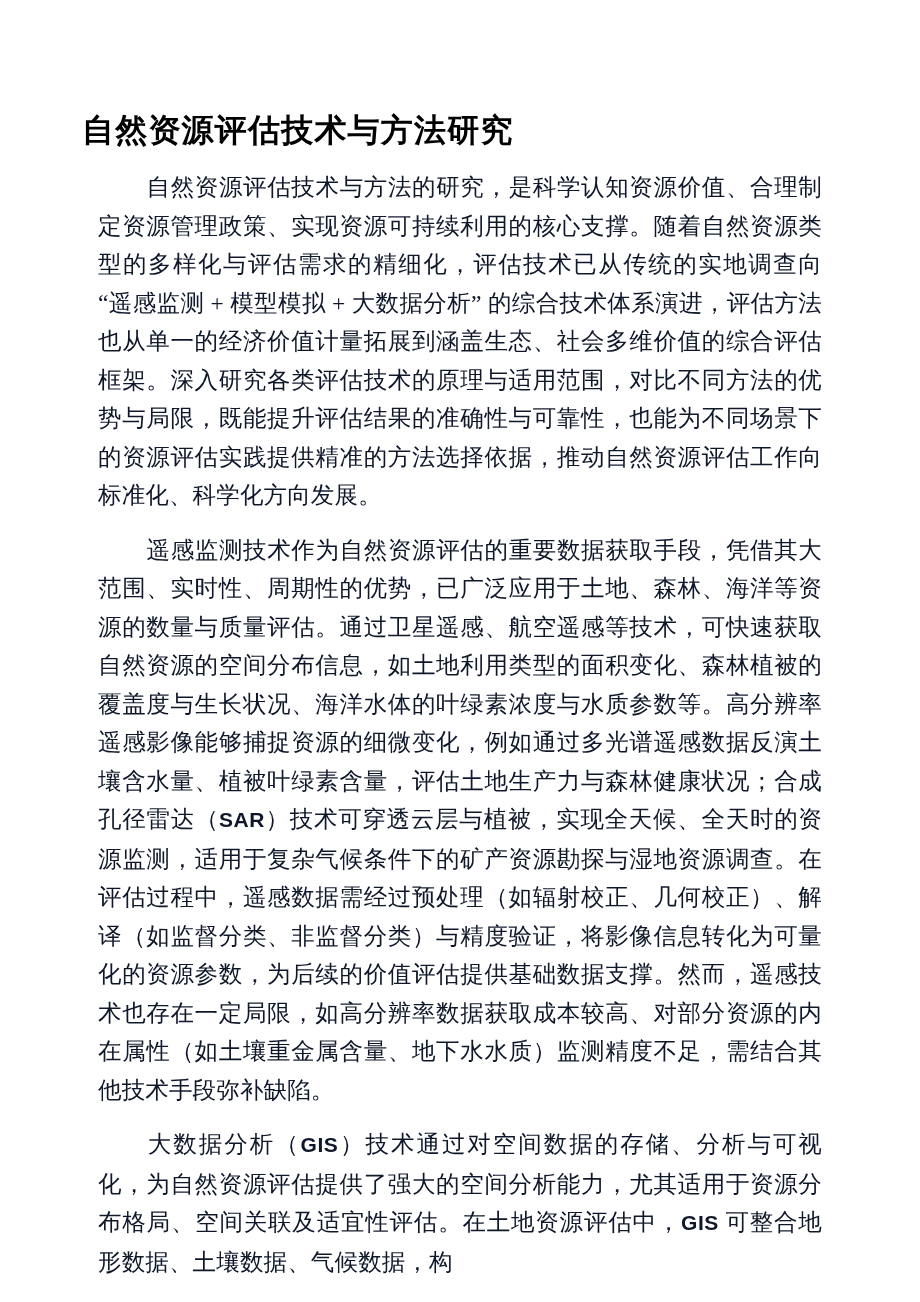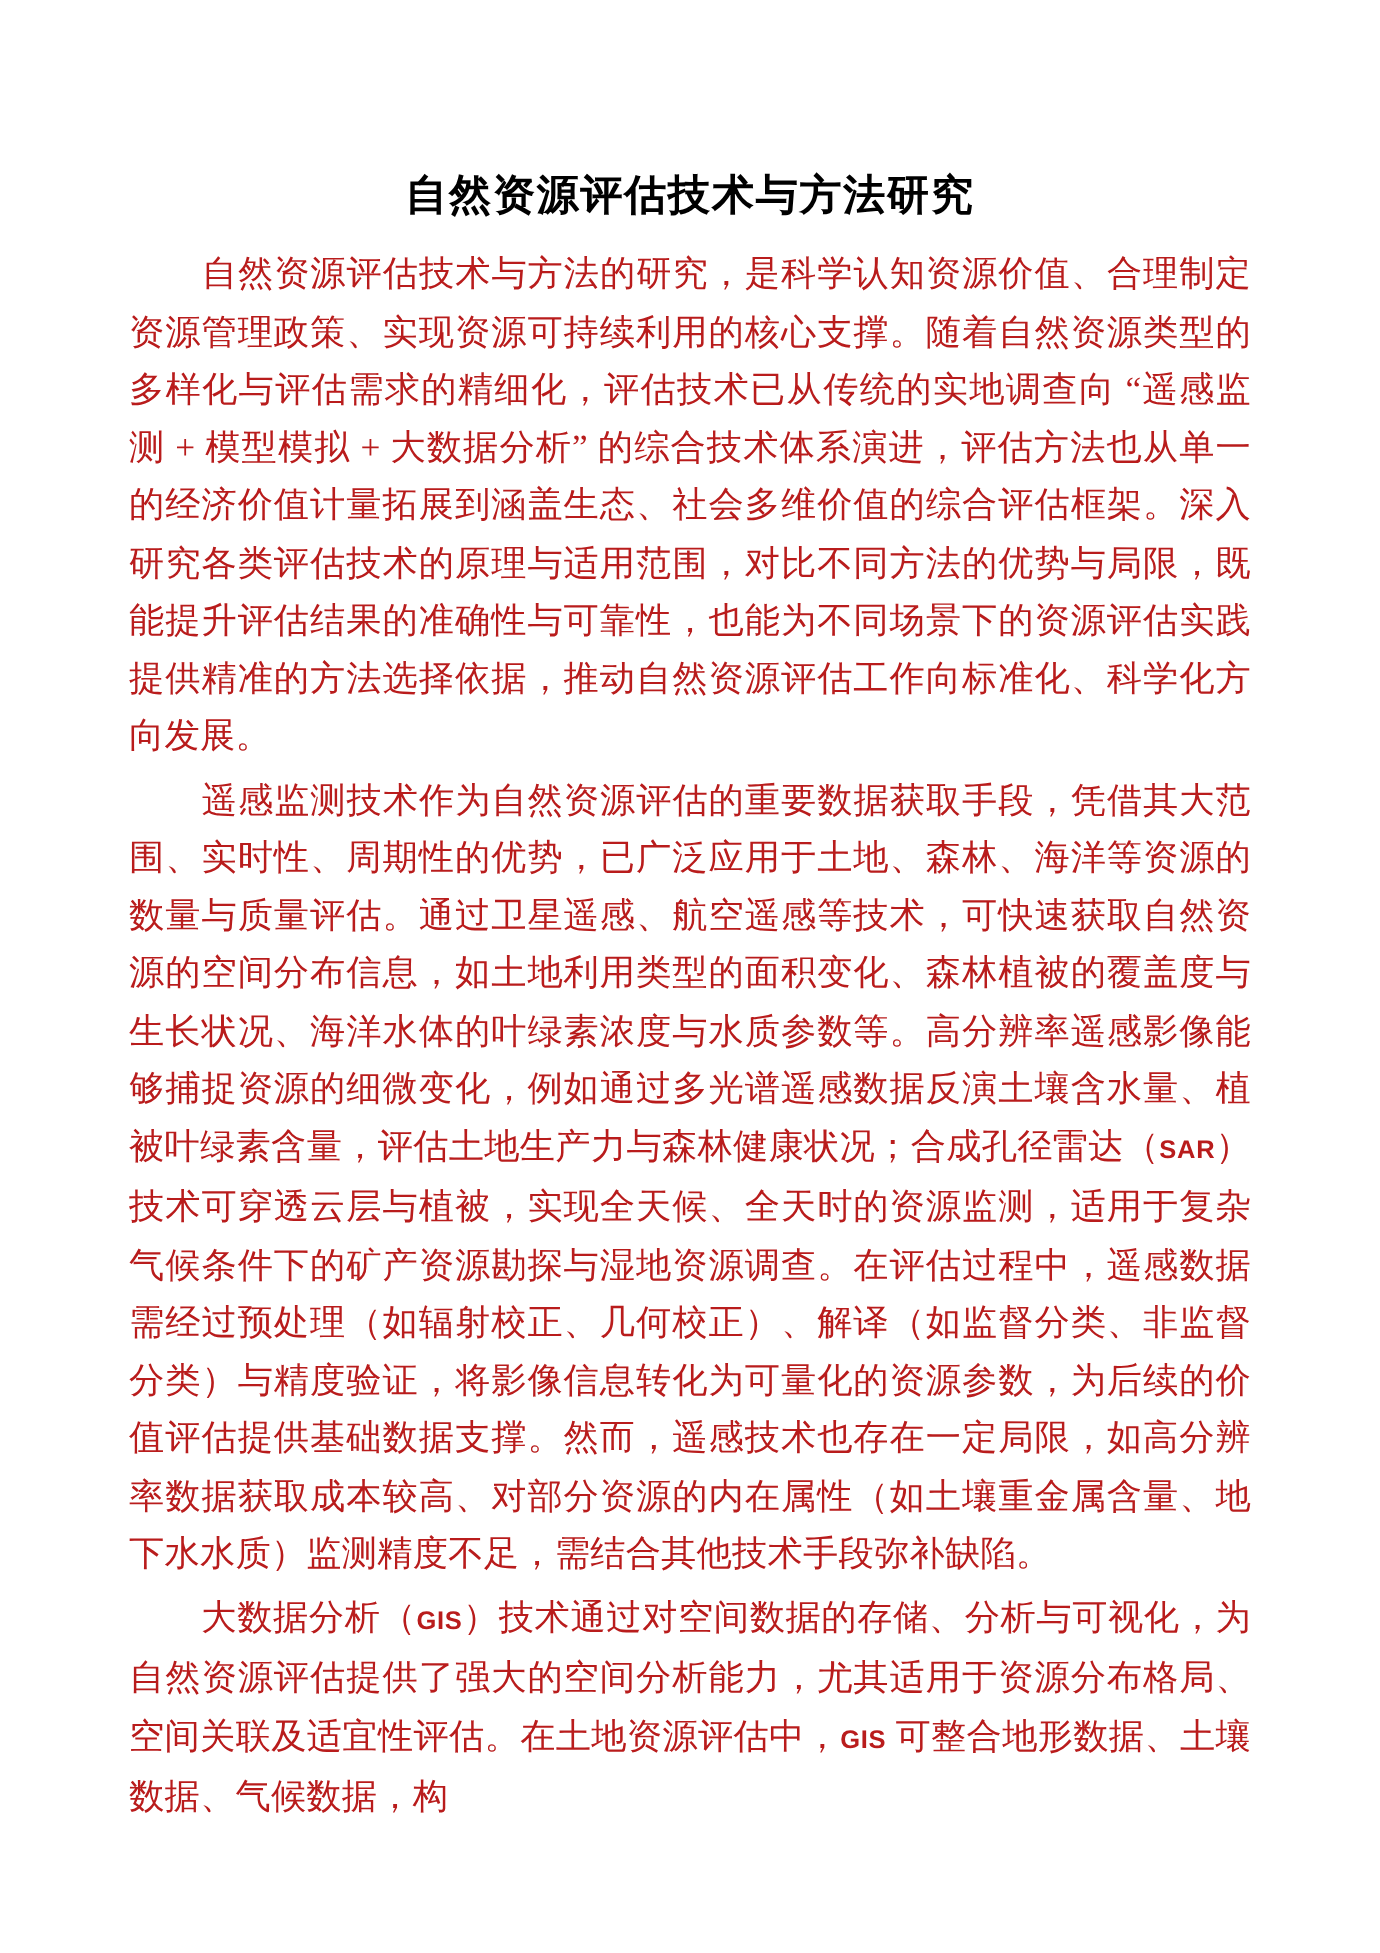--- a/index.html
+++ b/index.html
@@ -28,55 +28,55 @@
   .doc-body {
     position: absolute;
     left: 82px;
     top: 108px;
     width: 756px;
   }
 
   .doc-title {
     font-family: "Liberation Sans", "DejaVu Sans", sans-serif;
     font-weight: bold;
-    font-size: 28px;
+    font-size: 32px;
     line-height: 44px;
-    text-align: center;
+    text-align: left;
     letter-spacing: 1.2px;
     color: #000000;
     margin: 0 0 12px 0;
     white-space: nowrap;
   }
 
   .para {
     font-family: "Liberation Serif", "DejaVu Serif", serif;
     font-size: 23.5px;
     line-height: 38.5px;
     text-align: justify;
     text-align-last: left;
     text-justify: inter-ideograph;
-    color: #b91c1c;
-    margin: 4px;
+    color: #0f172a;
+    margin: 16px;
     letter-spacing: 0.15px;
   }
 
   .para + .para {
     margin-top: 2px;
   }
 
   .para .indent {
     display: inline-block;
     width: 48px;
   }
 
   
   .lat {
     font-family: "Liberation Sans", "DejaVu Sans", sans-serif;
     font-weight: bold;
-    font-size: 17px;
+    font-size: 21px;
     letter-spacing: 0.5px;
   }
 </style>
 </head>
 <body>
 
 <div class="page">
 
   <div class="doc-body">
 

